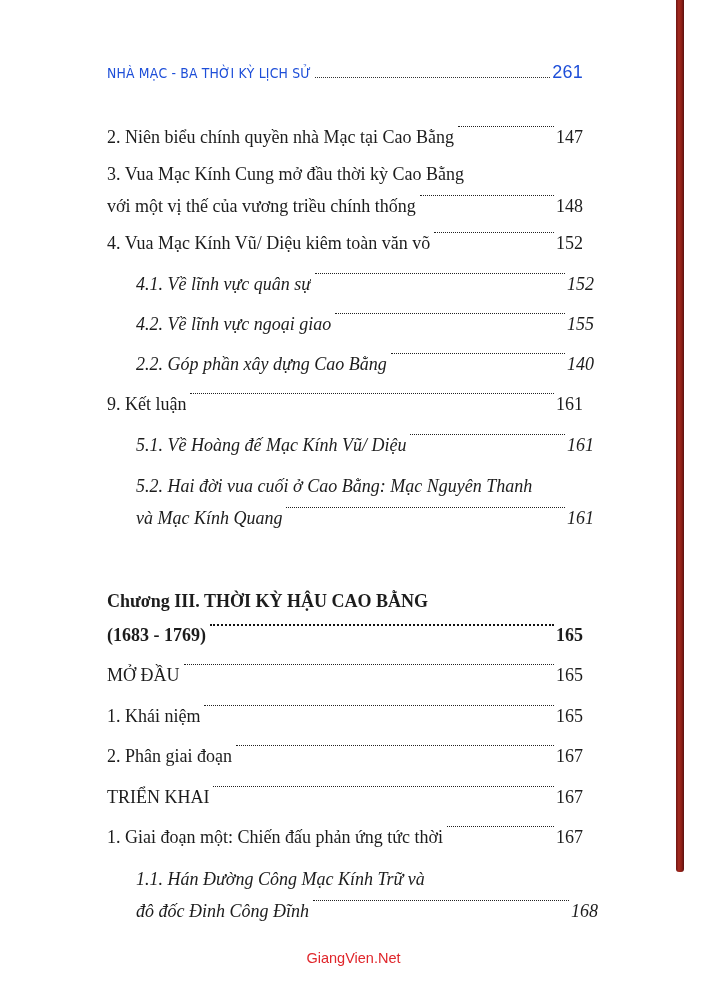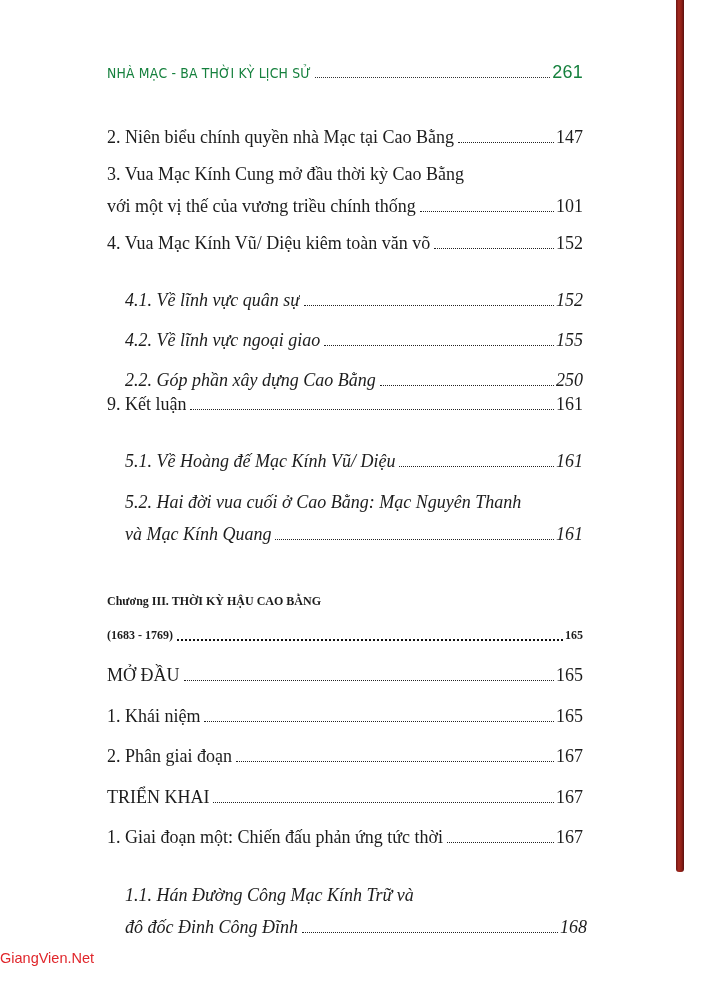--- a/index.html
+++ b/index.html
@@ -11,40 +11,40 @@
   }
   .page-edge {
     position: absolute; left: 676px; top: 0; width: 8px; height: 872px;
     background: linear-gradient(to right, #6e1414 0%, #a52a1e 35%, #8b1e16 70%, #5a1010 100%);
     border-radius: 0 0 3px 3px;
   }
   .running-header {
     position: absolute; left: 107px; top: 62px; width: 476px;
     display: flex; align-items: baseline;
     font-family: "DejaVu Sans", sans-serif; font-size: 13.5px; letter-spacing: 0.2px;
-    font-weight: normal; color: #15803d;
+    font-weight: normal; color: #1d4ed8;
   }
   .running-header .hdr-title { white-space: nowrap; transform: scaleX(0.92); transform-origin: left; }
   .running-header .leader { flex: 1; border-bottom: 1.5px dotted #333; margin: 0 2px 4px -14px; height: 0; }
   .running-header .pg { font-family: Liberation Sans, sans-serif; font-size: 18px; }
 
   .toc-line {
     position: absolute; left: 107px; width: 476px;
-    display: flex; align-items: flex-end;
+    display: flex; align-items: flex-start;
     font-size: 18px; line-height: 22px; white-space: nowrap;
   }
-  .toc-line.sub { left: 125px; width: 458px; font-style: italic; margin-top: 16px; }
-  .toc-line.chapter { font-weight: bold; font-size: 12px; }
+  .toc-line.sub { left: 136px; width: 458px; font-style: italic; }
+  .toc-line.chapter { font-weight: bold; font-size: 18px; }
   .toc-line .leader { flex: 1; border-bottom: 1.6px dotted #222; margin: 0 2px 5px 4px; height: 0; }
   .toc-line.chapter .leader { border-bottom: 2.4px dotted #111; }
   .toc-line .pg { text-align: right; }
   .toc-line .txt { overflow: hidden; }
 
   .watermark {
-    position: absolute; left: 0; width: 707px; top: 950px; text-align: left;
+    position: absolute; left: 0; width: 707px; top: 950px; text-align: center;
     font-family: "Liberation Sans", sans-serif; font-size: 14.5px; color: #e0262b;
   }
 </style>
 </head>
 <body>
 
 <div class="page-edge"></div>
 
 <div class="running-header">
   <span class="hdr-title">NHÀ MẠC - BA THỜI KỲ LỊCH SỬ</span>
@@ -57,21 +57,21 @@
   <span class="leader"></span>
   <span class="pg">147</span>
 </div>
 
 <div class="toc-line" style="top:163px">
   <span class="txt">3. Vua Mạc Kính Cung mở đầu thời kỳ Cao Bằng</span>
 </div>
 <div class="toc-line" style="top:195px">
   <span class="txt">với một vị thế của vương triều chính thống</span>
   <span class="leader"></span>
-  <span class="pg">101</span>
+  <span class="pg">148</span>
 </div>
 
 <div class="toc-line" style="top:232px">
   <span class="txt">4. Vua Mạc Kính Vũ/ Diệu kiêm toàn văn võ</span>
   <span class="leader"></span>
   <span class="pg">152</span>
 </div>
 
 <div class="toc-line sub" style="top:273px">
   <span class="txt">4.1. Về lĩnh vực quân sự</span>
@@ -81,21 +81,21 @@
 
 <div class="toc-line sub" style="top:313px">
   <span class="txt">4.2. Về lĩnh vực ngoại giao</span>
   <span class="leader"></span>
   <span class="pg">155</span>
 </div>
 
 <div class="toc-line sub" style="top:353px">
   <span class="txt">2.2. Góp phần xây dựng Cao Bằng</span>
   <span class="leader"></span>
-  <span class="pg">250</span>
+  <span class="pg">140</span>
 </div>
 
 <div class="toc-line" style="top:393px">
   <span class="txt">9. Kết luận</span>
   <span class="leader"></span>
   <span class="pg">161</span>
 </div>
 
 <div class="toc-line sub" style="top:434px">
   <span class="txt">5.1. Về Hoàng đế Mạc Kính Vũ/ Diệu</span>

